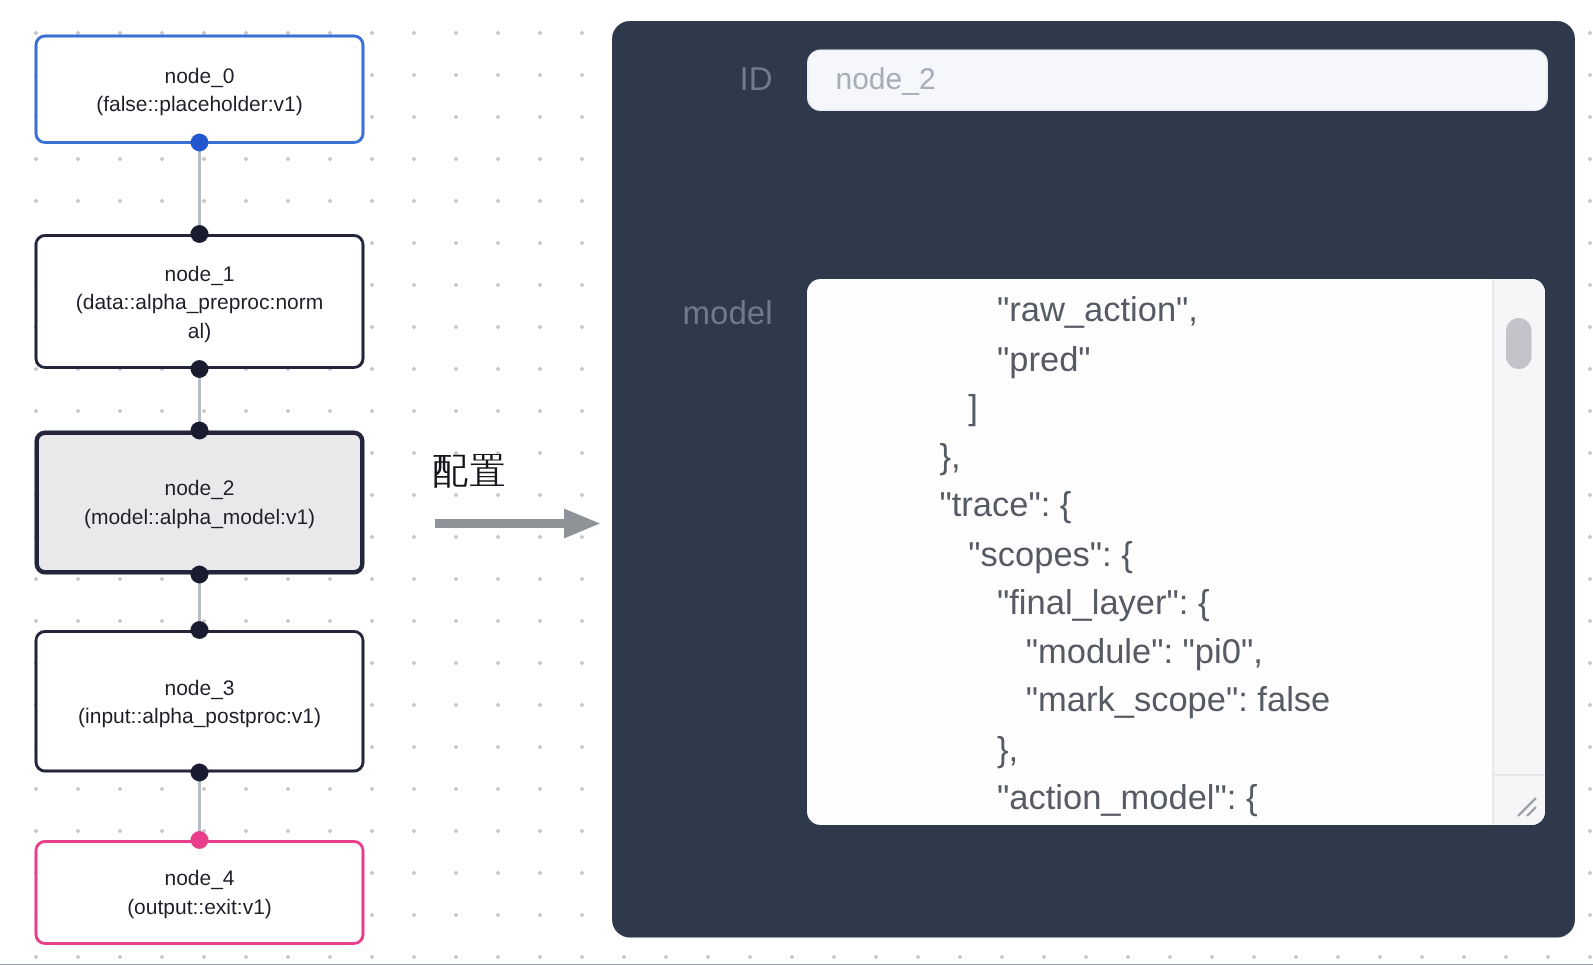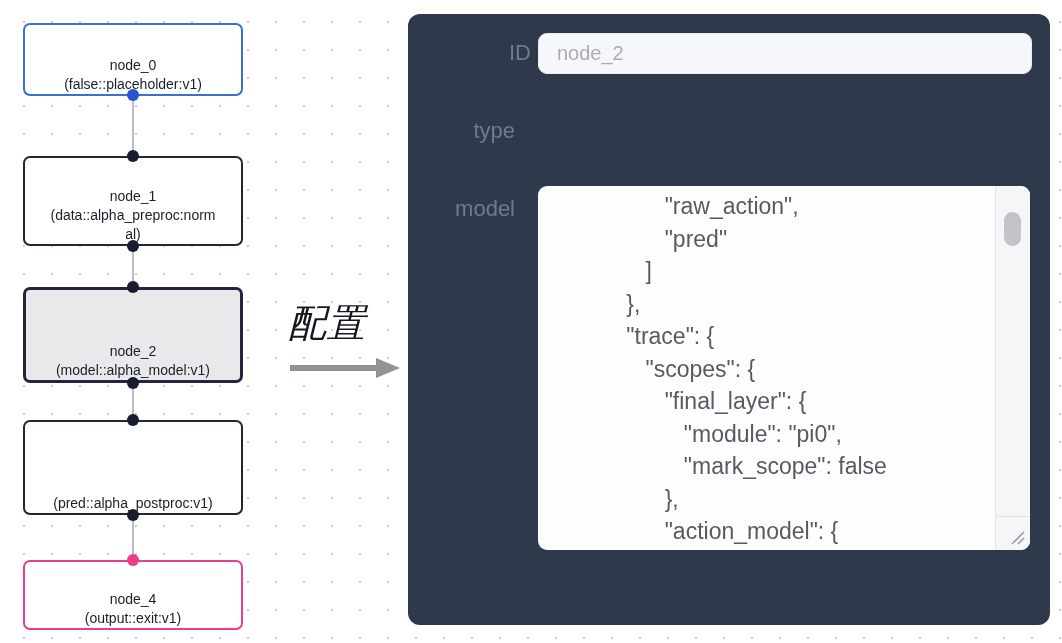--- a/index.html
+++ b/index.html
@@ -10,47 +10,47 @@
     background-image:radial-gradient(circle, #c9cacd 1.3px, rgba(0,0,0,0) 1.4px);
     background-size:28px 28px;
     background-position:10px 8px;
   }
 
   
   .edge { position:absolute; left:132px; width:2px; background:#b9bcc2; }
   .node {
     position:absolute; left:23px; width:220px; box-sizing:border-box;
     background:#ffffff; border-radius:7px;
-    display:flex; align-items:flex-end; justify-content:center;
+    display:flex; align-items:center; justify-content:center;
     text-align:center; color:#1c1f27; font-size:14px; line-height:19px;
   }
   .node .txt { width:172px; word-break:break-all; }
   .node-0 { top:23px;  height:73px; border:2px solid #3a6fd4; }
   .node-1 { top:156px; height:90px; border:2px solid #23263a; }
   .node-2 { top:287px; height:96px; border:3px solid #23263a; background:#e9e9ec; }
   .node-3 { top:420px; height:95px; border:2px solid #23263a; }
   .node-4 { top:560px; height:70px; border:2px solid #e83e8c; }
   .handle { position:absolute; left:127px; width:12px; height:12px; border-radius:50%; }
   .h-blue { background:#2456cf; }
   .h-dark { background:#191b2e; }
   .h-pink { background:#e83e8c; }
 
   
   .transition { position:absolute; left:288px; top:298px; width:120px; }
-  .transition .lbl { font-size:38px; color:#15171c; font-weight:500; letter-spacing:1px;font-style:italic; }
+  .transition .lbl { font-size:24px; color:#15171c; font-weight:500; letter-spacing:1px; }
   .transition svg { display:block; margin-top:6px; }
 
   
   .panel {
     position:absolute; left:408px; top:14px; width:642px; height:611px;
     background:#2e3a4c; border-radius:12px; overflow:hidden;
   }
   .f-label { position:absolute; left:0; width:107px; text-align:right;
              color:#6f7a8b; font-size:22px; }
-  .lbl-id     { top:26px;padding-left:16px; }
+  .lbl-id     { top:26px; }
   .lbl-type   { top:104px; }
   .lbl-config { top:182px; }
   .f-input {
     position:absolute; left:130px; width:494px; box-sizing:border-box;
     background:#f5f7fa; border:1px solid #e9edf2; border-radius:9px;
     color:#a8aeb8; font-size:20px; padding:0 12px 0 18px;
     font-family:"Liberation Sans", sans-serif; outline:none;
   }
   .inp-id   { top:19px; height:41px; }
   .inp-type { top:96px; height:43px; }
@@ -108,21 +108,22 @@
     </div>
   </div>
   <div class="node node-2">
     <div class="txt">
       <span style="display:block">node_2</span>
       <span style="display:inline">(model::alpha_model:v1)</span>
     </div>
   </div>
   <div class="node node-3">
     <div class="txt">
-      <span style="display:inline">(pred::alpha_postproc:v1)</span>
+      <span style="display:block">node_3</span>
+      <span style="display:inline">(input::alpha_postproc:v1)</span>
     </div>
   </div>
   <div class="node node-4">
     <div class="txt">
       <span style="display:block">node_4</span>
       <span style="display:inline">(output::exit:v1)</span>
     </div>
   </div>
 
   <div class="handle h-blue" style="top:89px;"></div>
@@ -141,21 +142,20 @@
     <line x1="2" y1="13" x2="90" y2="13" stroke="#8f9297" stroke-width="6"></line>
     <polygon points="88,3 112,13 88,23" fill="#8f9297"></polygon>
   </svg>
 </div>
 
 <div class="panel">
 
   <div class="f-label lbl-id">ID</div>
   <input class="f-input inp-id" type="text" value="node_2" style="">
 
-  <div class="f-label lbl-type">type</div>
 
   <div class="f-label lbl-config">model</div>
 
   <div class="cfg">
     <pre>            "raw_action",
             "pred"
          ]
       },
       "trace": {
          "scopes": {

